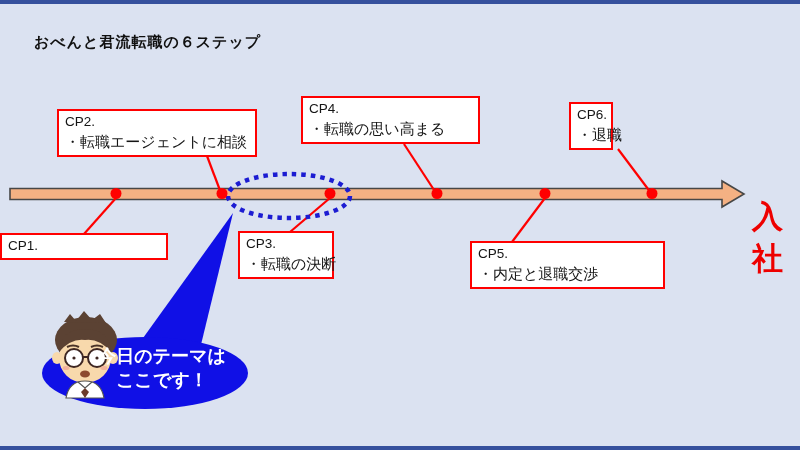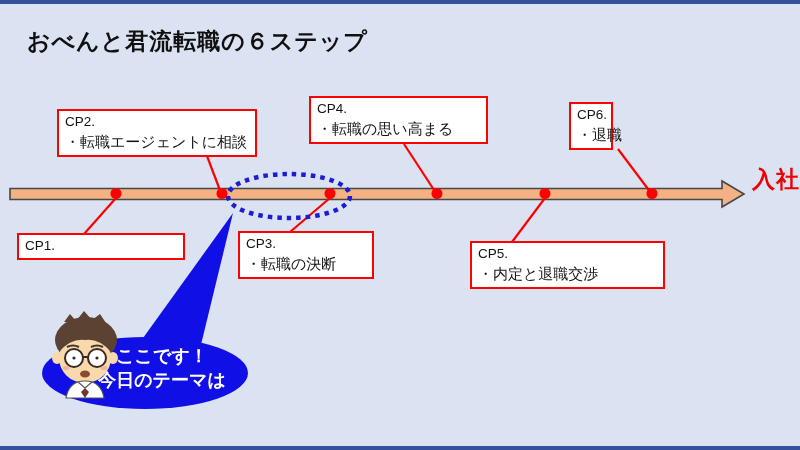--- a/index.html
+++ b/index.html
@@ -8,44 +8,44 @@
     width:800px;height:450px;
     background:#dbe2f1;
     overflow:hidden;
     font-family:"Liberation Sans", sans-serif;
   }
   .frame-bar{position:absolute;left:0;width:800px;height:4px;background:#35509d;}
   .frame-bar.top{top:0;}
   .frame-bar.bottom{bottom:0;}
   .title{
     position:absolute;left:27px;top:26px;
-    font-size:23px;font-weight:bold;color:#101010;
-    letter-spacing:1px;margin:0;
+    font-size:15px;font-weight:bold;color:#101010;
+    letter-spacing:1px;margin:7px;
   }
   .diagram-svg{position:absolute;left:0;top:0;width:800px;height:450px;}
   .cp-box{
     position:absolute;
     background:#ffffff;
     border:2px solid #ff0000;
     padding:2px 6px 3px 6px;
     box-sizing:border-box;
     color:#151515;
     white-space:nowrap;
   }
   .cp-id{font-size:13.5px;line-height:18px;}
   .cp-text{font-size:15px;line-height:21px;}
-  .cp1{left:17px;top:233px;width:168px;}
+  .cp1{left:0;top:233px;width:168px;}
   .cp2{left:57px;top:109px;width:200px;}
-  .cp3{left:238px;top:231px;width:136px;}
-  .cp4{left:309px;top:96px;width:179px;}
+  .cp3{left:238px;top:231px;width:96px;}
+  .cp4{left:301px;top:96px;width:179px;}
   .cp5{left:470px;top:241px;width:195px;}
   .cp6{left:569px;top:102px;width:44px;}
   .goal-label{
-    position:absolute;left:752px;top:164px;
-    font-size:23px;font-weight:bold;color:#ee0000;
+    position:absolute;left:752px;top:196px;
+    font-size:31px;font-weight:bold;color:#ee0000;
     letter-spacing:1px;
   }
   .callout-text{
     position:absolute;left:62px;top:344px;width:200px;
     text-align:center;color:#ffffff;
     font-size:18px;font-weight:bold;line-height:24px;
   }
 </style>
 </head>
 <body>
@@ -123,17 +123,17 @@
     <div class="cp-text">・内定と退職交渉</div>
   </div>
   <div class="cp-box cp6">
     <div class="cp-id">CP6.</div>
     <div class="cp-text">・退職</div>
   </div>
 
   <div class="goal-label">入社</div>
 
   <div class="callout-text">
+    <div>今日のテーマは</div>
     <div>ここです！</div>
-    <div>今日のテーマは</div>
   </div>
 
 </div>
 
 </body></html>

